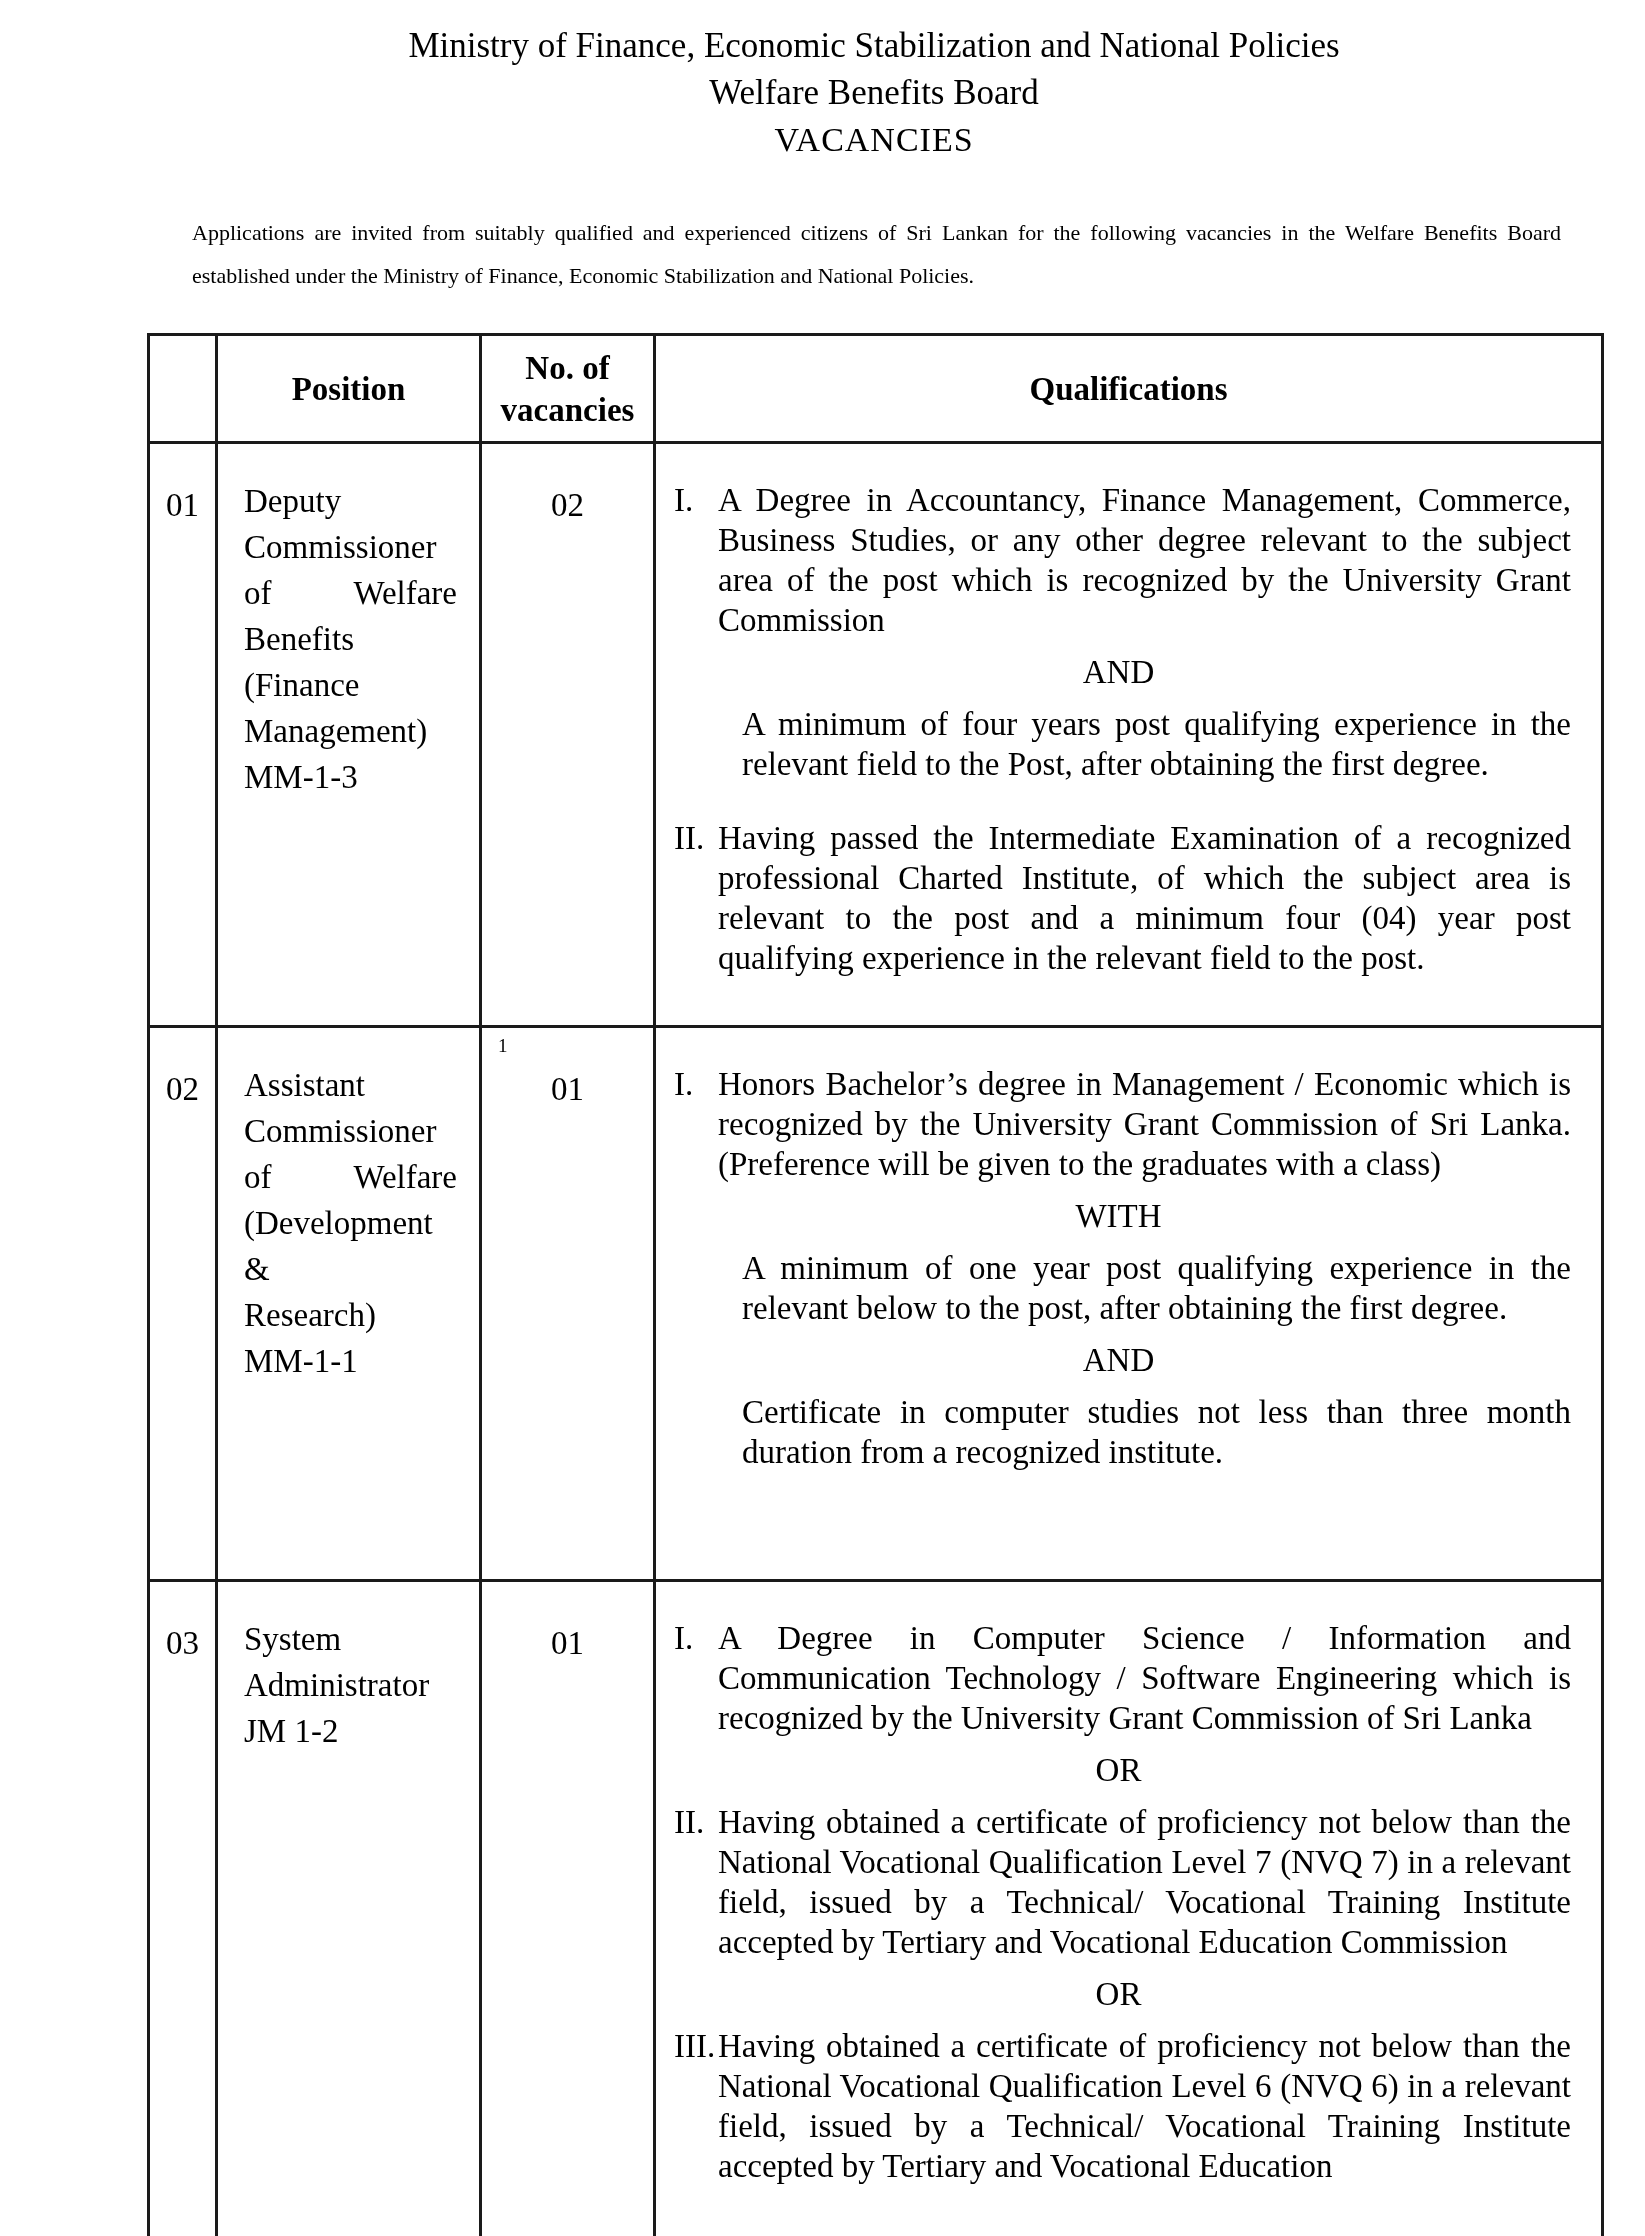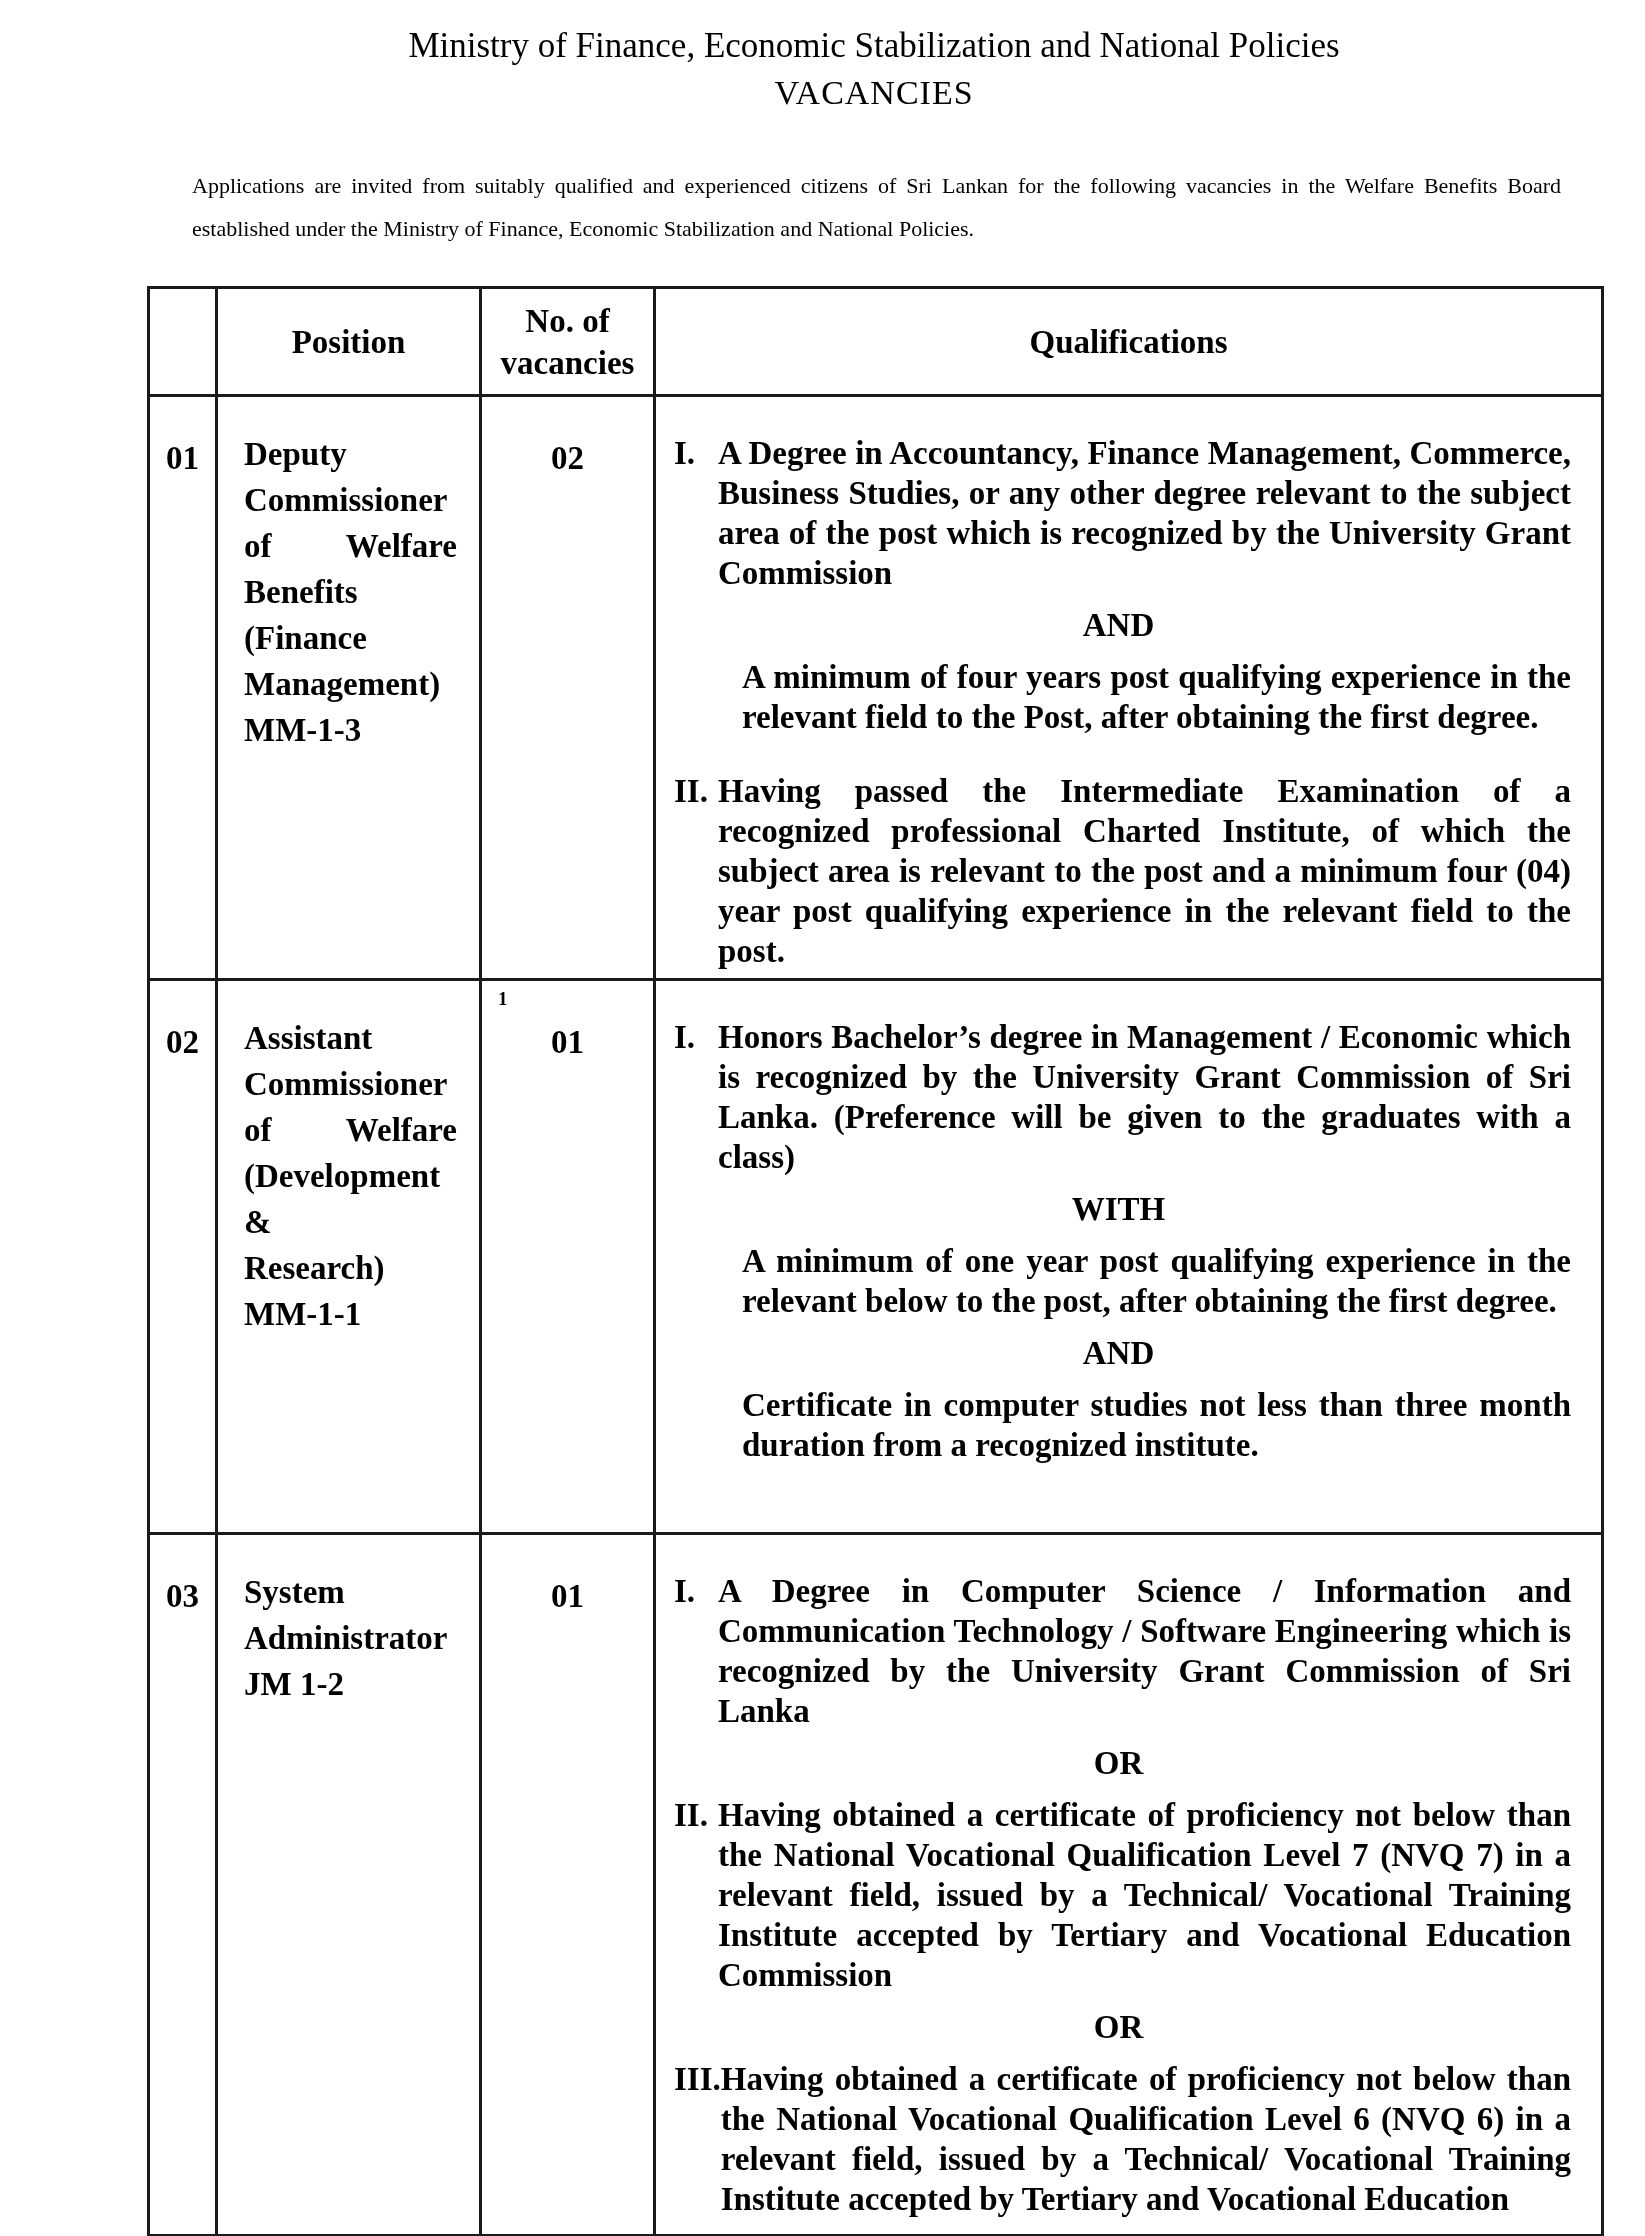--- a/index.html
+++ b/index.html
@@ -29,21 +29,20 @@
   }
   .vacancy-table col.c-num{width:68px;}
   .vacancy-table col.c-pos{width:264px;}
   .vacancy-table col.c-vac{width:174px;}
   .vacancy-table col.c-qual{width:948px;}
   .vacancy-table th,.vacancy-table td{
     border:3px solid #1a1a1a;
     padding:0;
     vertical-align:top;
     font-size:33px;
-    font-weight:bold;
   }
   .vacancy-table thead th{
     height:105px;
     vertical-align:middle;
     text-align:center;
     font-weight:bold;
     line-height:42px;
   }
   tbody tr:nth-child(1) td{height:541px;}
   tbody tr:nth-child(2) td{height:511px;}
@@ -71,20 +70,21 @@
   .q-gap{margin-top:34px;}
 </style>
 </head>
 <body>
 
 <div class="page">
   <div class="content">
 
     <div class="title-block">
       <div class="title-line">Ministry of Finance, Economic Stabilization and National Policies</div>
+      <div class="title-line">Welfare Benefits Board</div>
       <div class="title-line vac">VACANCIES</div>
     </div>
 
     <p class="intro">Applications are invited from suitably qualified and experienced citizens of Sri Lankan for the following vacancies in the Welfare Benefits Board established under the Ministry of Finance, Economic Stabilization and National Policies.</p>
 
     <table class="vacancy-table">
       <colgroup>
         <col class="c-num">
           <col class="c-pos">
           <col class="c-vac">

